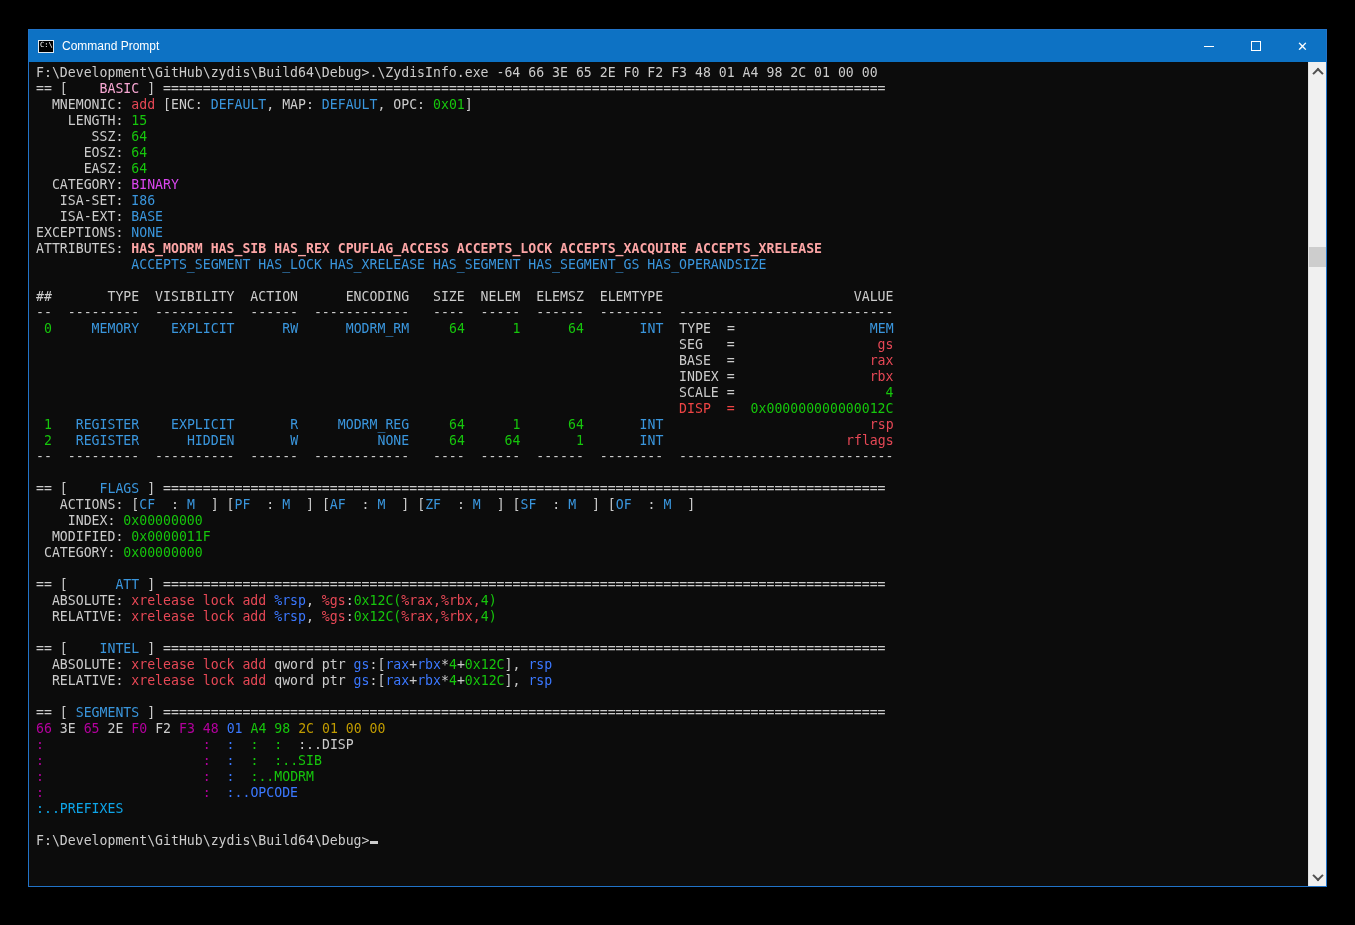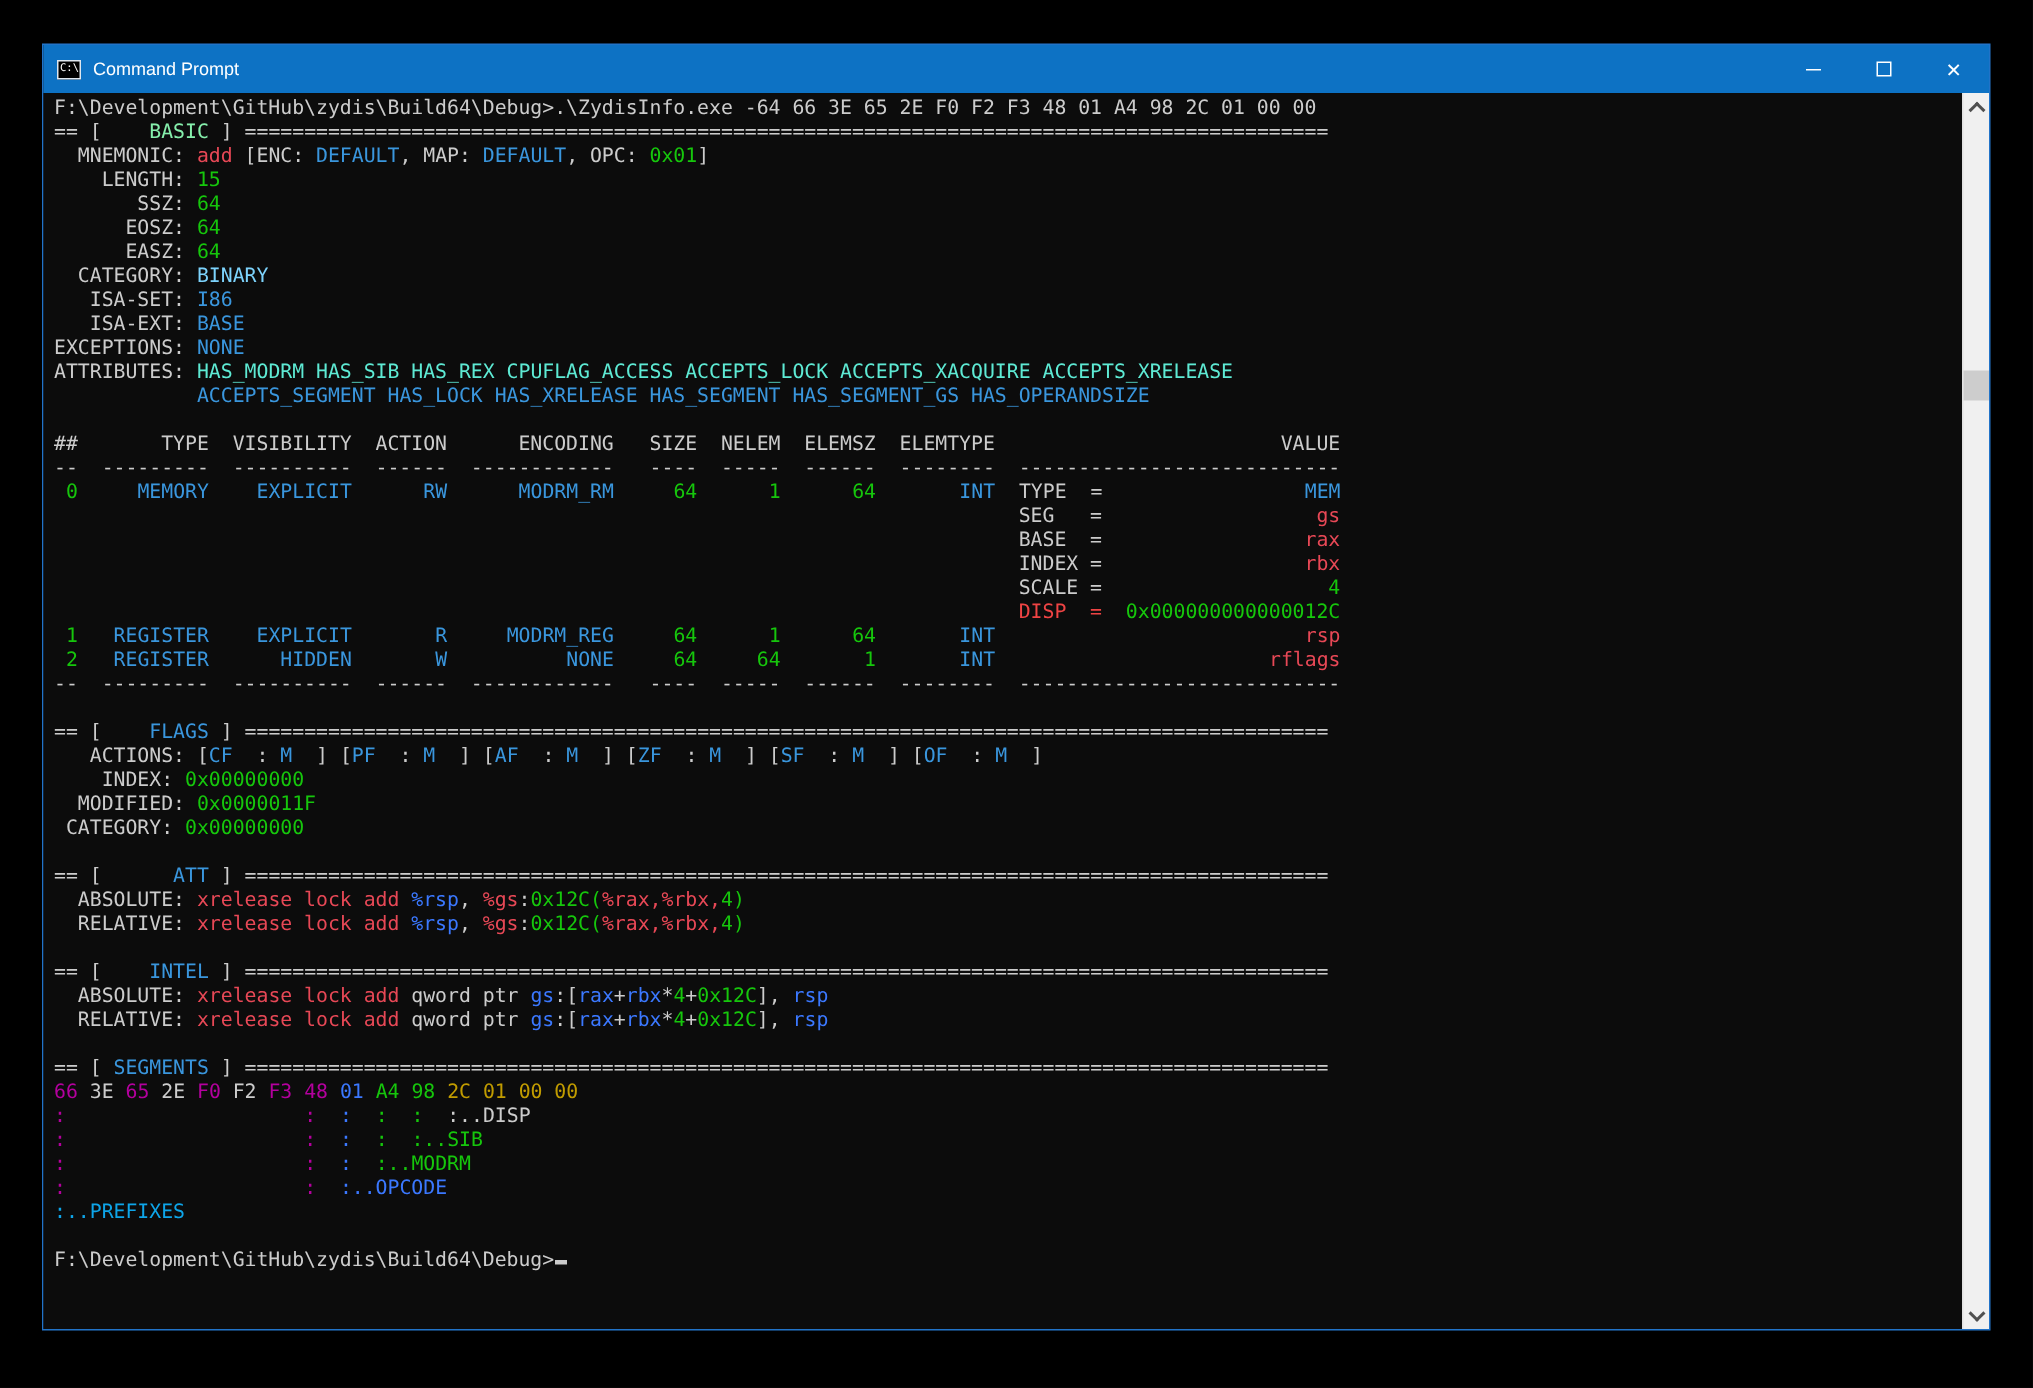--- a/index.html
+++ b/index.html
@@ -60,31 +60,31 @@
           <span class="glyph-max"></span>
         </div>
       <div class="tb-btn">
           <span>✕</span>
         </div>
     </div>
   </div>
   <div class="content">
     <div class="lines">
         <div class="line"><span style="color: rgb(204, 204, 204);">F:\Development\GitHub\zydis\Build64\Debug&gt;.\ZydisInfo.exe -64 66 3E 65 2E F0 F2 F3 48 01 A4 98 2C 01 00 00</span></div>
-        <div class="line"><span style="color: rgb(204, 204, 204);">== [ </span><span style="color: #86efac;">   BASIC</span><span style="color: rgb(204, 204, 204);"> ] </span><span style="color: rgb(204, 204, 204);">===========================================================================================</span></div>
+        <div class="line"><span style="color: rgb(204, 204, 204);">== [ </span><span style="color: #f9a8d4;">   BASIC</span><span style="color: rgb(204, 204, 204);"> ] </span><span style="color: rgb(204, 204, 204);">===========================================================================================</span></div>
         <div class="line"><span style="color: rgb(204, 204, 204);">  MNEMONIC: </span><span style="color: rgb(231, 72, 86);">add</span><span style="color: rgb(204, 204, 204);"> [ENC: </span><span style="color: rgb(58, 150, 221);">DEFAULT</span><span style="color: rgb(204, 204, 204);">, MAP: </span><span style="color: rgb(58, 150, 221);">DEFAULT</span><span style="color: rgb(204, 204, 204);">, OPC: </span><span style="color: rgb(22, 198, 12);">0x01</span><span style="color: rgb(204, 204, 204);">]</span></div>
         <div class="line"><span style="color: rgb(204, 204, 204);">    LENGTH: </span><span style="color: rgb(22, 198, 12);">15</span></div>
         <div class="line"><span style="color: rgb(204, 204, 204);">       SSZ: </span><span style="color: rgb(22, 198, 12);">64</span></div>
         <div class="line"><span style="color: rgb(204, 204, 204);">      EOSZ: </span><span style="color: rgb(22, 198, 12);">64</span></div>
         <div class="line"><span style="color: rgb(204, 204, 204);">      EASZ: </span><span style="color: rgb(22, 198, 12);">64</span></div>
-        <div class="line"><span style="color: rgb(204, 204, 204);">  CATEGORY: </span><span style="color: #7dd3fc;">BINARY</span></div>
+        <div class="line"><span style="color: rgb(204, 204, 204);">  CATEGORY: </span><span style="color: #d946ef;">BINARY</span></div>
         <div class="line"><span style="color: rgb(204, 204, 204);">   ISA-SET: </span><span style="color: rgb(58, 150, 221);">I86</span></div>
         <div class="line"><span style="color: rgb(204, 204, 204);">   ISA-EXT: </span><span style="color: rgb(58, 150, 221);">BASE</span></div>
         <div class="line"><span style="color: rgb(204, 204, 204);">EXCEPTIONS: </span><span style="color: rgb(58, 150, 221);">NONE</span></div>
-        <div class="line"><span style="color: rgb(204, 204, 204);">ATTRIBUTES: </span><span style="color: #5eead4;">HAS_MODRM HAS_SIB HAS_REX CPUFLAG_ACCESS ACCEPTS_LOCK ACCEPTS_XACQUIRE ACCEPTS_XRELEASE</span></div>
+        <div class="line"><span style="color: rgb(204, 204, 204);">ATTRIBUTES: </span><span style="color: #fca5a5; font-weight: bold;">HAS_MODRM HAS_SIB HAS_REX CPUFLAG_ACCESS ACCEPTS_LOCK ACCEPTS_XACQUIRE ACCEPTS_XRELEASE</span></div>
         <div class="line"><span>            </span><span style="color: rgb(58, 150, 221);">ACCEPTS_SEGMENT HAS_LOCK HAS_XRELEASE HAS_SEGMENT HAS_SEGMENT_GS HAS_OPERANDSIZE</span></div>
         <div class="line"></div>
         <div class="line"><span style="color: rgb(204, 204, 204);">##       TYPE  VISIBILITY  ACTION      ENCODING   SIZE  NELEM  ELEMSZ  ELEMTYPE</span><span>                        </span><span style="color: rgb(204, 204, 204);">VALUE</span></div>
         <div class="line"><span style="color: rgb(204, 204, 204);">--  ---------  ----------  ------  ------------   ----  -----  ------  --------  ---------------------------</span></div>
         <div class="line"><span style="color: rgb(22, 198, 12);"> 0</span><span>  </span><span style="color: rgb(58, 150, 221);">   MEMORY</span><span>  </span><span style="color: rgb(58, 150, 221);">  EXPLICIT</span><span>  </span><span style="color: rgb(58, 150, 221);">    RW</span><span>  </span><span style="color: rgb(58, 150, 221);">    MODRM_RM</span><span>   </span><span style="color: rgb(22, 198, 12);">  64</span><span>  </span><span style="color: rgb(22, 198, 12);">    1</span><span>  </span><span style="color: rgb(22, 198, 12);">    64</span><span>  </span><span style="color: rgb(58, 150, 221);">     INT</span><span>  </span><span style="color: rgb(204, 204, 204);">TYPE  =</span><span>                 </span><span style="color: rgb(58, 150, 221);">MEM</span></div>
         <div class="line"><span>                                                                                 </span><span style="color: rgb(204, 204, 204);">SEG   =</span><span>                  </span><span style="color: rgb(231, 72, 86);">gs</span></div>
         <div class="line"><span>                                                                                 </span><span style="color: rgb(204, 204, 204);">BASE  =</span><span>                 </span><span style="color: rgb(231, 72, 86);">rax</span></div>
         <div class="line"><span>                                                                                 </span><span style="color: rgb(204, 204, 204);">INDEX =</span><span>                 </span><span style="color: rgb(231, 72, 86);">rbx</span></div>
         <div class="line"><span>                                                                                 </span><span style="color: rgb(204, 204, 204);">SCALE =</span><span>                   </span><span style="color: rgb(22, 198, 12);">4</span></div>
         <div class="line"><span>                                                                                 </span><span style="color: #ef4444;">DISP  =</span><span>  </span><span style="color: rgb(22, 198, 12);">0x000000000000012C</span></div>

